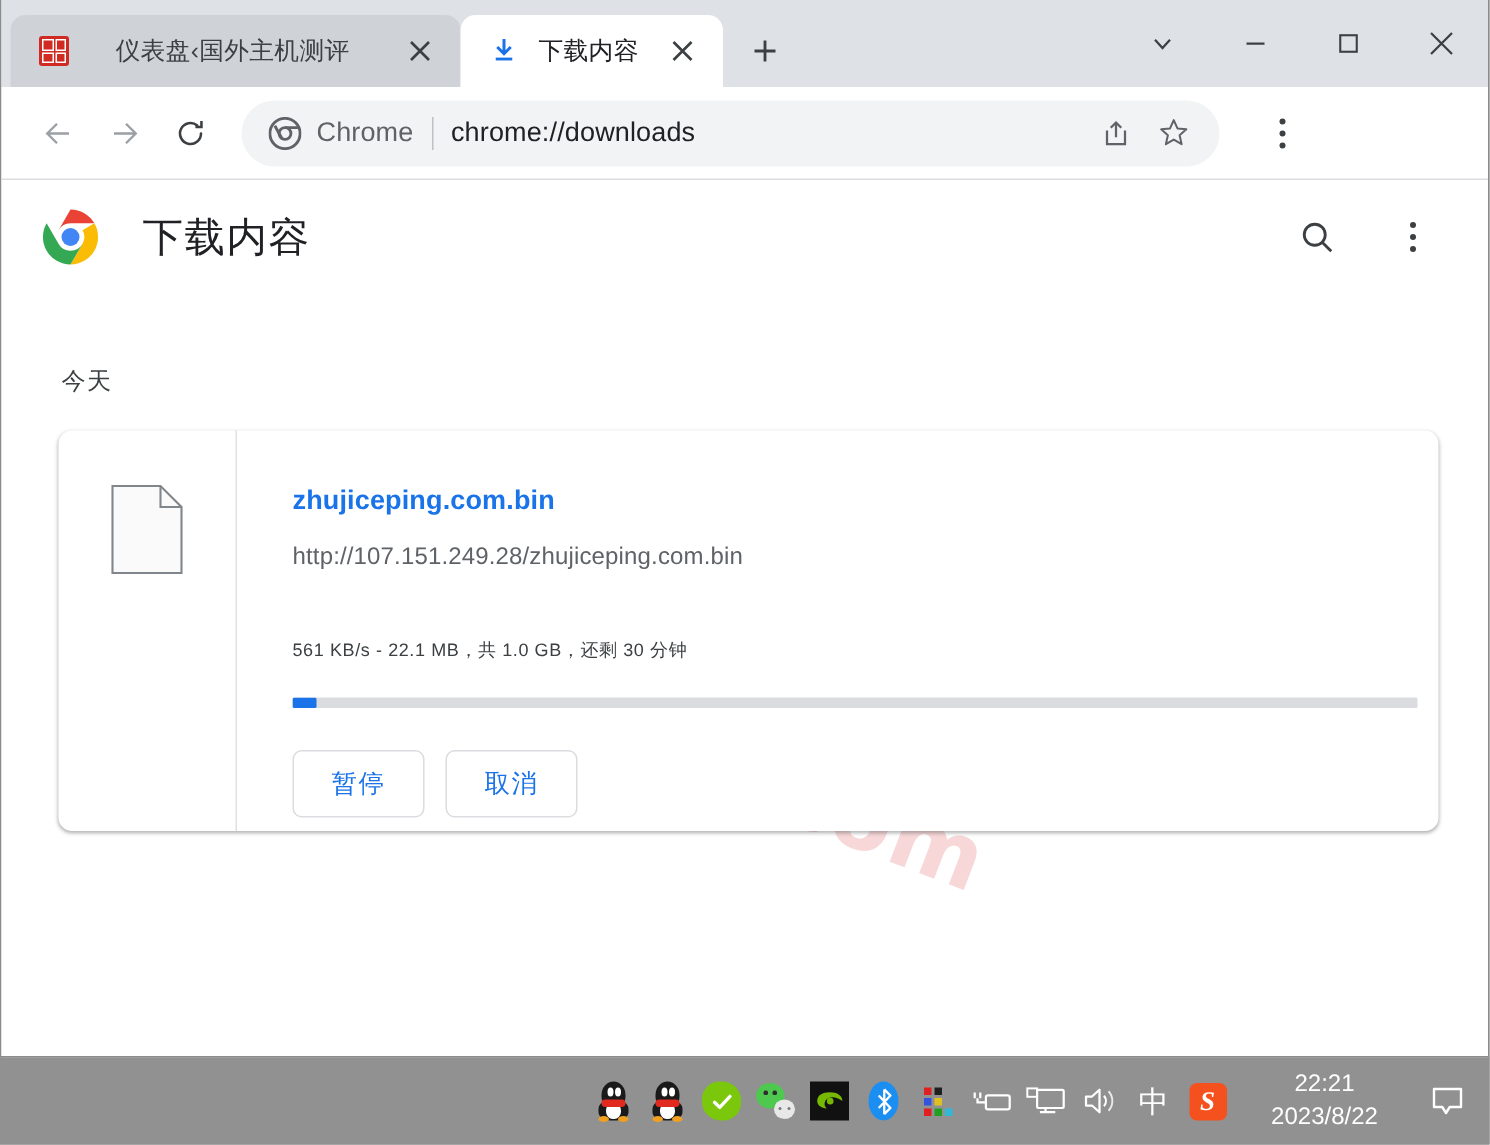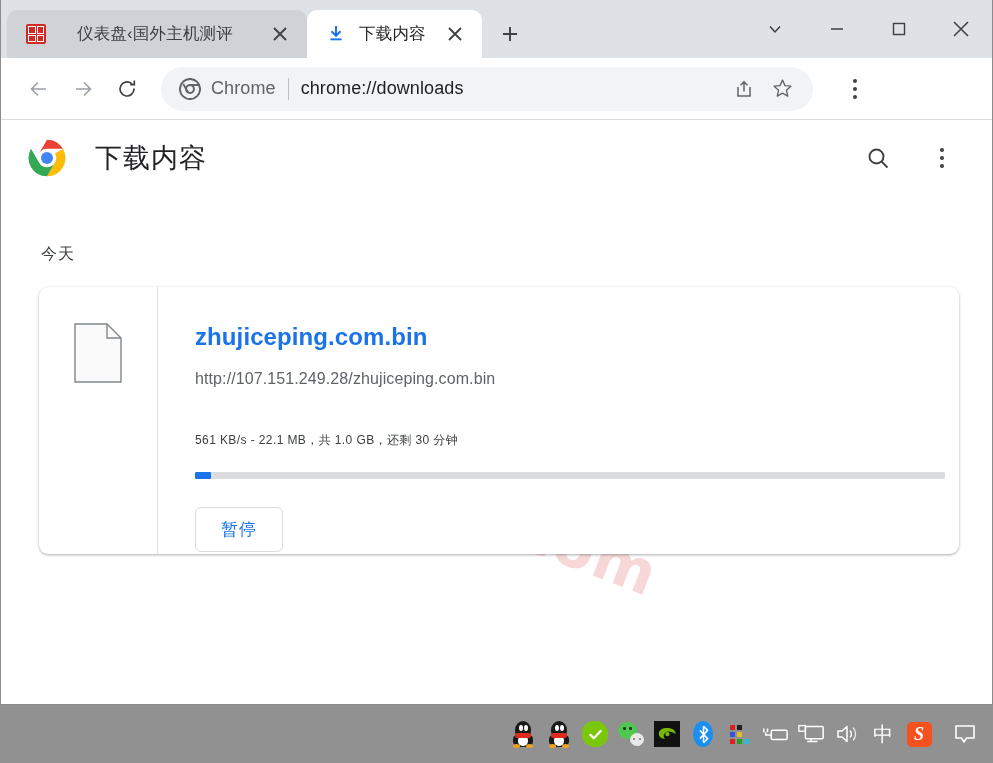--- a/index.html
+++ b/index.html
@@ -226,21 +226,21 @@
   .file-icon {
     width: 48px; height: 60px;
     position: relative;
   }
   .dl-main {
     flex: 1 1 auto;
     padding: 36px 30px 0 37px;
     position: relative;
   }
   .dl-filename {
-    font-size: 24px;
+    font-size: 18px;
     font-weight: 700;
     color: #1a73e8;
     letter-spacing: 0.1px;
     display: inline-block;
   }
   .dl-url {
     font-size: 16px;
     color: #5f6368;
     margin-top: 19px;
     letter-spacing: 0.1px;
@@ -575,20 +575,21 @@
             <a class="dl-filename">zhujiceping.com.bin</a>
             <div class="dl-url">http://107.151.249.28/zhujiceping.com.bin</div>
             <div class="dl-status">561 KB/s - 22.1 MB，共 1.0 GB，还剩 30 分钟</div>
 
             <div class="progress-track">
               <div class="progress-fill" id="progressFill" style="width: 2.1%; background: rgb(26, 115, 232);"></div>
             </div>
 
             <div class="dl-actions">
               <button class="dl-btn">暂停</button>
+              <button class="dl-btn">取消</button>
             </div>
           </div>
         </div>
       </div>
 
     </div>
   </div>
 
   <div class="taskbar">
     <div class="tray">
@@ -682,20 +683,24 @@
           <path d="M18 4.5 A9.5 9.5 0 0 1 18 17.5" stroke="#fff" stroke-width="1.3" fill="none" opacity=".8"></path>
         </svg>
       </div>
       <div class="tray-icon">
         <span class="ic-ime">中</span>
       </div>
       <div class="tray-icon">
         <span class="ic-sogou">S</span>
       </div>
 
+      <div class="tray-clock">
+        <span>22:21</span>
+        <span>2023/8/22</span>
+      </div>
 
       <div class="tray-notify">
         <svg width="22" height="21" viewBox="0 0 22 21">
           <path d="M2 2 L20 2 L20 14 L12.5 14 L10 18 L7.5 14 L2 14 Z" stroke="#fff" stroke-width="1.6" fill="none" stroke-linejoin="round"></path>
         </svg>
       </div>
     </div>
   </div>
 
 </div>

